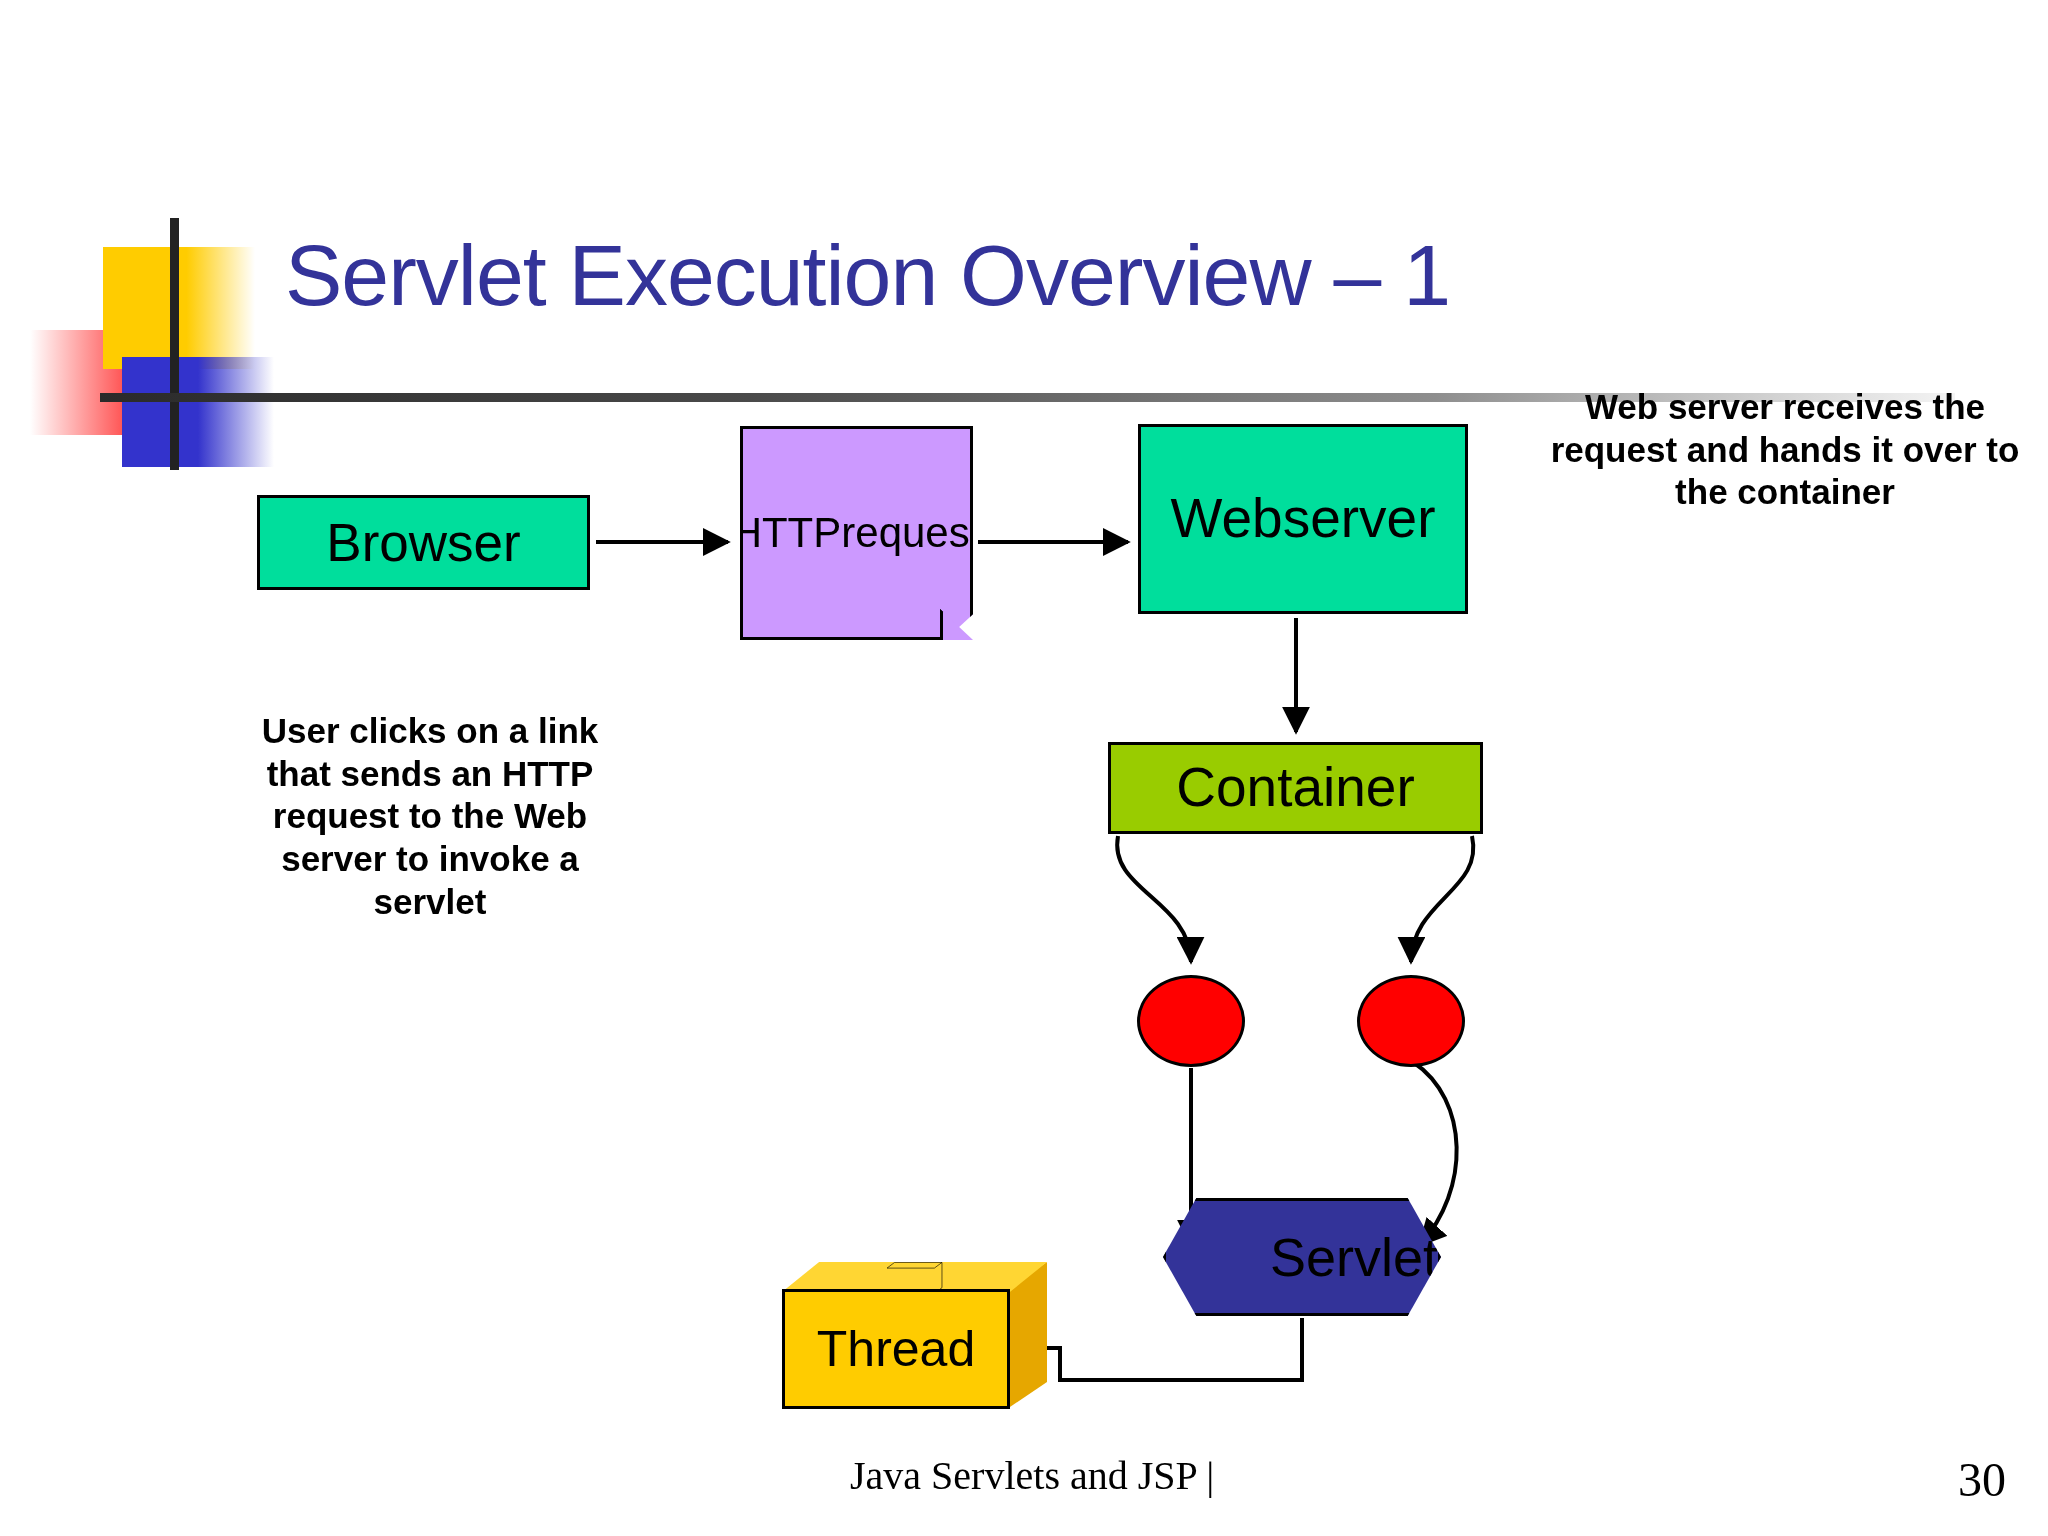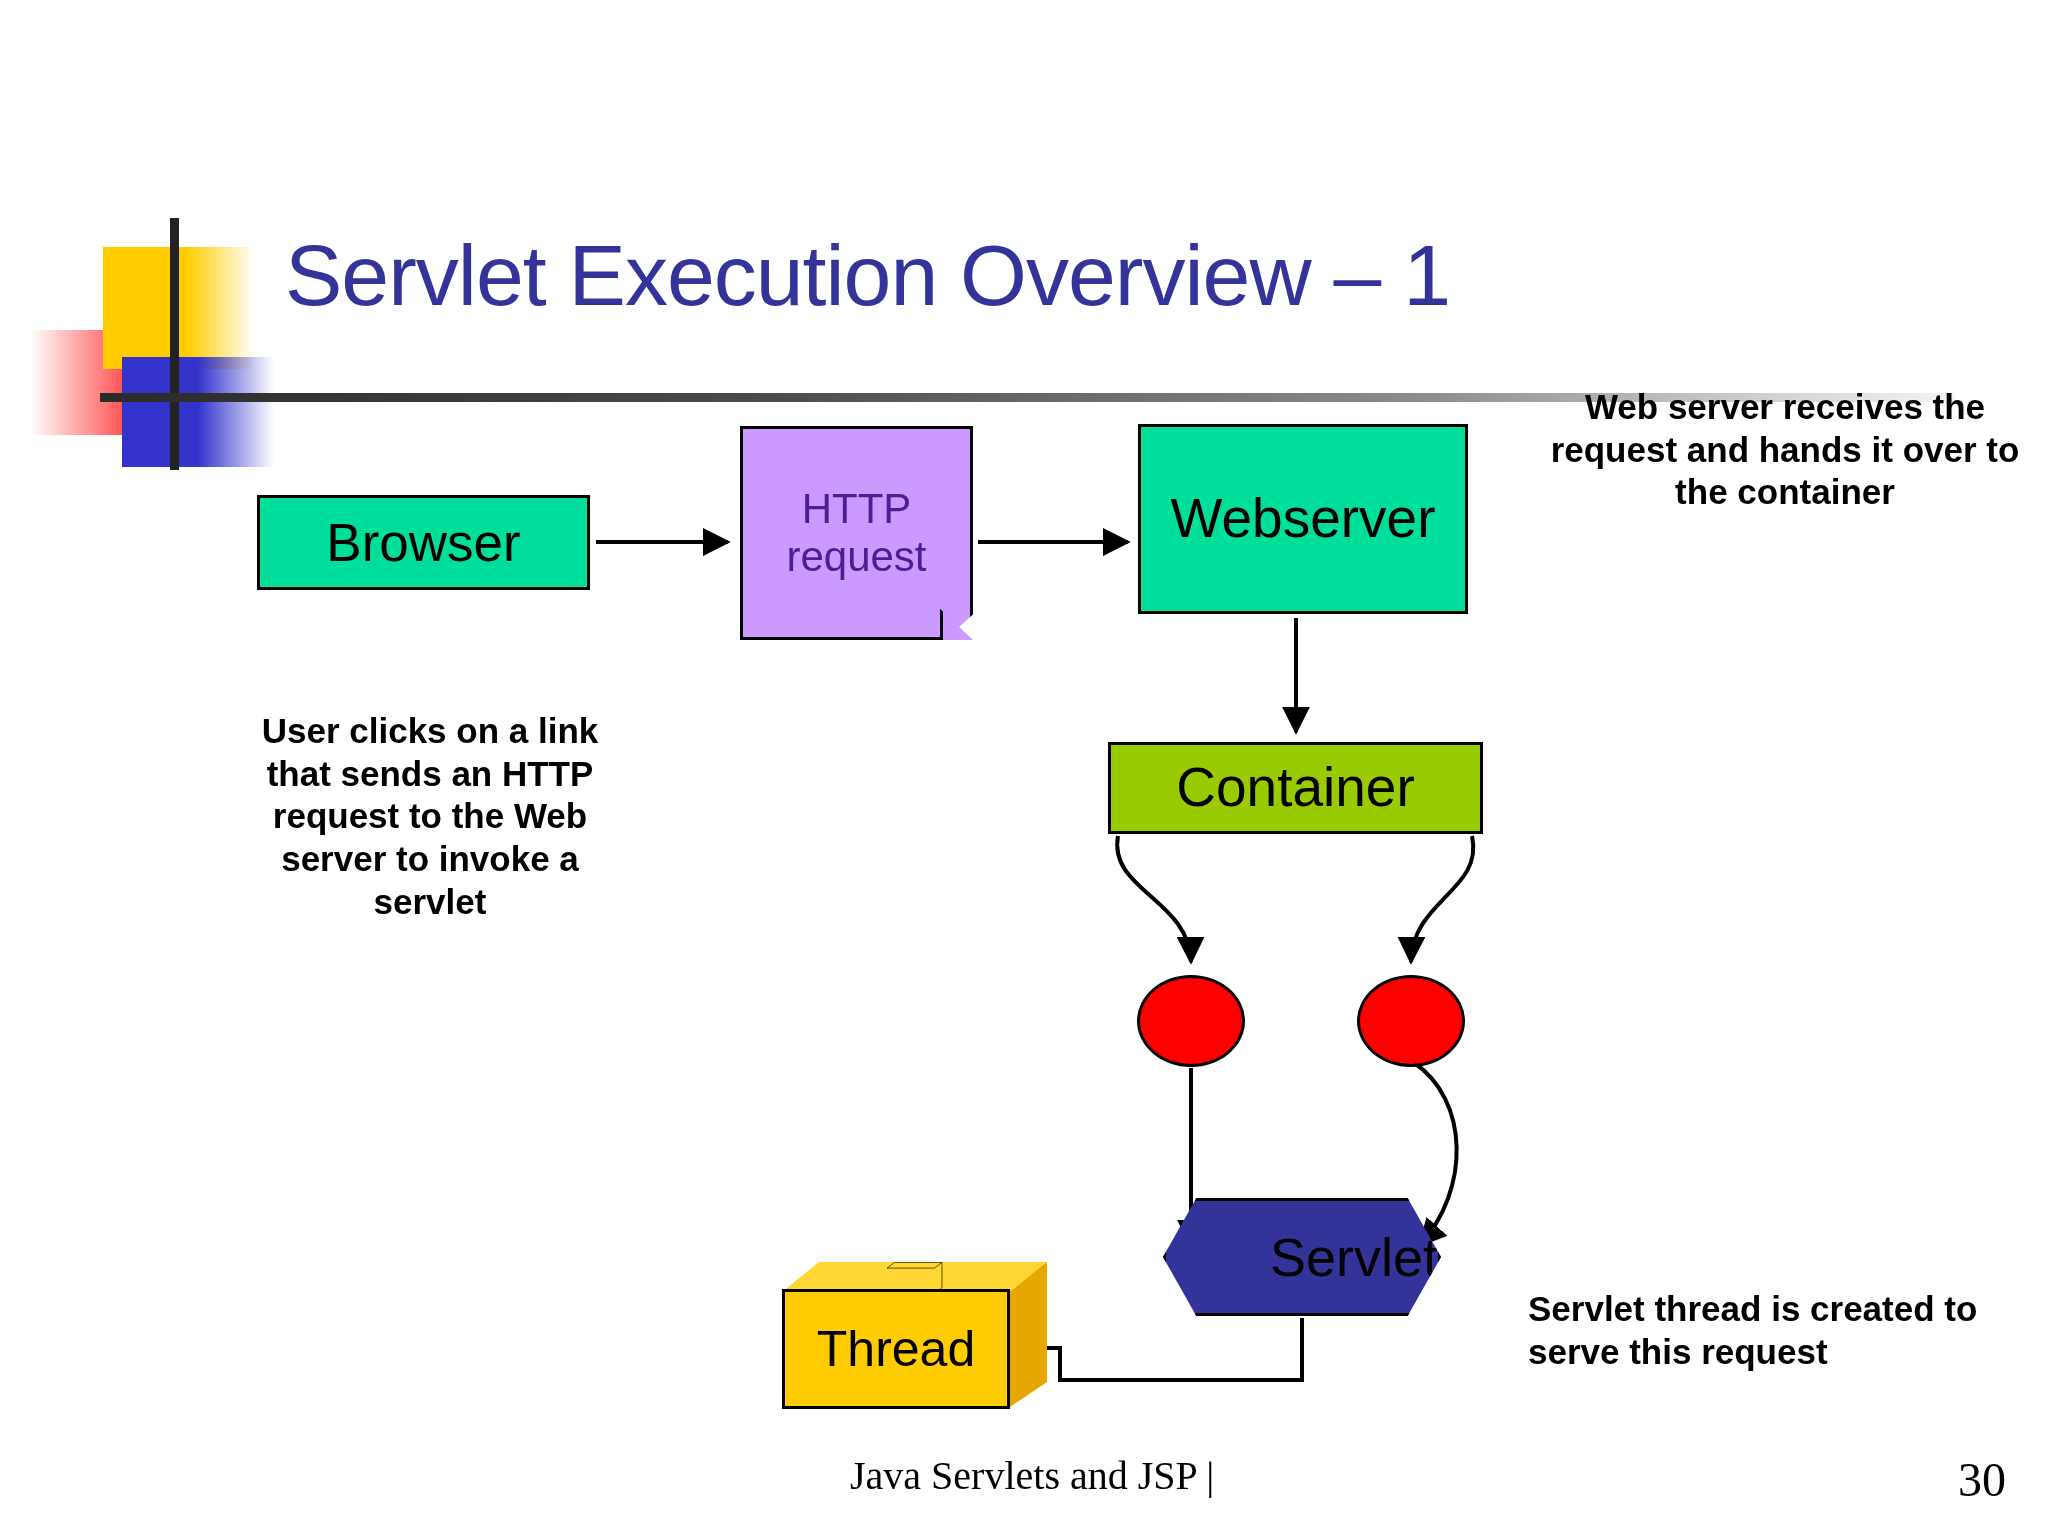--- a/index.html
+++ b/index.html
@@ -100,25 +100,25 @@
     width: 233px; height: 214px;
   }
   .note-http .note-body {
     position: absolute;
     inset: 0;
     background: #CC99FF;
     border: 3px solid #000000;
     box-sizing: border-box;
     clip-path: polygon(0 0, 100% 0, 100% 88%, 88% 100%, 0 100%);
     display: flex;
-    flex-direction: column;
+    flex-direction: row;
     align-items: center;
     justify-content: center;
     font-size: 42px;
-    color: #4c1d95;
+    color: #000000;
     line-height: 1.15;
   }
   .note-http .note-fold {
     position: absolute;
     right: 0; bottom: 0;
     width: 30px; height: 28px;
     border-left: 3px solid #000;
     border-top: 3px solid #000;
     background: #CC99FF;
     transform: skewX(0deg);
@@ -312,18 +312,17 @@
       <path d="M 2 29 L 38 2 L 263 2 L 227 29 Z" fill="none" stroke="#000" stroke-width="3"></path>
       <path d="M 263 2 L 263 122 L 227 149" fill="none" stroke="#000" stroke-width="3"></path>
     </svg>
     <div class="thread-front">
       <span>Thread</span>
     </div>
   </div>
 
   <div class="annot annot-webserver">Web server receives the request and hands it over to the container</div>
   <div class="annot annot-user">User clicks on a link that sends an HTTP request to the Web server to invoke a servlet</div>
-  <div class="annot annot-thread">Servlet thread is created to serve this request</div>
 
   <div class="footer-text">Java Servlets and JSP |</div>
   <div class="footer-page">30</div>
 
 </div>
 
 </body></html>

